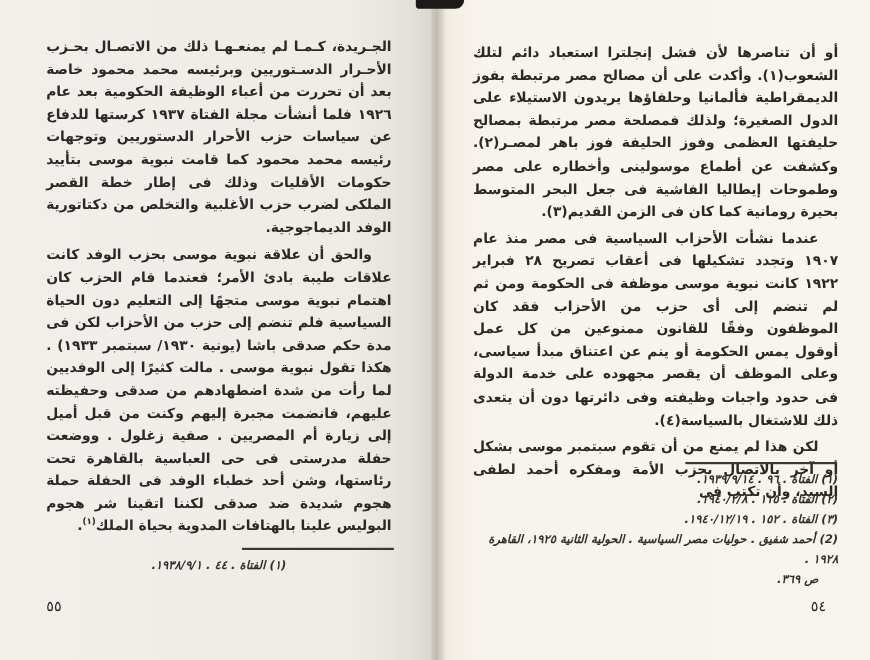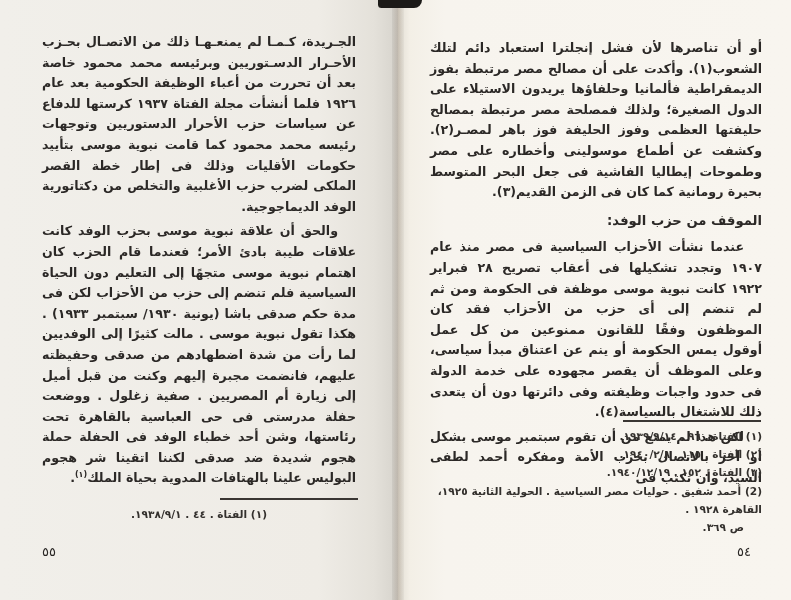--- a/index.html
+++ b/index.html
@@ -43,21 +43,21 @@
     .heading {
       margin: 8px 0 6px 0; font-weight: bold; font-size: 13.2px;
     }
     .rule {
       position: absolute; height: 1.5px; background: #3a3633;
     }
     .rule-left { left: 220px; top: 498px; width: 138px; }
     .rule-right { left: 618px; top: 420px; width: 138px; }
     .footnotes {
       position: absolute; direction: rtl; text-align: right;
-      font-size: 10.6px; line-height: 18.2px; color: #33302d; font-weight: bold;
+      font-size: 10.6px; line-height: 18.2px; color: #33302d; font-weight: bold; font-style: italic;
     }
     .fn-left { left: 40px; top: 505px; width: 318px; text-align: center; }
     .fn-right { left: 424px; top: 427px; width: 332px; }
     .fn-item { margin: 0; }
     .fn-cont { padding-right: 18px; }
     .page-num {
       position: absolute; font-size: 13px; font-weight: normal; color: #2b2826;
     }
     .pn-left { left: 42px; top: 544px; }
     .pn-right { left: 732px; top: 544px; }
@@ -75,21 +75,20 @@
     <div class="rule rule-left"></div>
     <div class="footnotes fn-left">
       <p class="fn-item">(١) الفتاة . ٤٤ . ١٩٣٨/٩/١.</p>
     </div>
     <div class="page-num pn-left">٥٥</div>
   </div>
 
   <div class="page page-right">
     <div class="text-block right-text" style="left:32px;">
       <p class="para">أو أن تناصرها لأن فشل إنجلترا استعباد دائم لتلك الشعوب(١). وأكدت على أن مصالح مصر مرتبطة بفوز الديمقراطية فألمانيا وحلفاؤها يريدون الاستيلاء على الدول الصغيرة؛ ولذلك فمصلحة مصر مرتبطة بمصالح حليفتها العظمى وفوز الحليفة فوز باهر لمصـر(٢). وكشفت عن أطماع موسولينى وأخطاره على مصر وطموحات إيطاليا الفاشية فى جعل البحر المتوسط بحيرة رومانية كما كان فى الزمن القديم(٣).</p>
-      <p class="heading">الموقف من حزب الوفد:</p>
       <p class="para indent">عندما نشأت الأحزاب السياسية فى مصر منذ عام ١٩٠٧ وتجدد تشكيلها فى أعقاب تصريح ٢٨ فبراير ١٩٢٢ كانت نبوية موسى موظفة فى الحكومة ومن ثم لم تنضم إلى أى حزب من الأحزاب فقد كان الموظفون وفقًا للقانون ممنوعين من كل عمل أوقول يمس الحكومة أو ينم عن اعتناق مبدأ سياسى، وعلى الموظف أن يقصر مجهوده على خدمة الدولة فى حدود واجبات وظيفته وفى دائرتها دون أن يتعدى ذلك للاشتغال بالسياسة(٤).</p>
       <p class="para indent">لكن هذا لم يمنع من أن تقوم سبتمبر موسى بشكل أو آخر بالاتصال بحزب الأمة ومفكره أحمد لطفى السيد، وأن تكتب فى</p>
     </div>
     <div class="rule rule-right" style="left:225px;"></div>
     <div class="footnotes fn-right" style="left:32px;">
       <p class="fn-item">(١) الفتاة . ٩٦ . ١٩٣٩/٩/١٤.</p>
       <p class="fn-item">(٢) الفتاة . ١١٥ . ١٩٤٠/٢/٨.</p>
       <p class="fn-item">(٣) الفتاة . ١٥٢ . ١٩٤٠/١٢/١٩.</p>
       <p class="fn-item">(2) أحمد شفيق . حوليات مصر السياسية . الحولية الثانية ١٩٢٥، القاهرة ١٩٢٨ .</p>
       <p class="fn-item fn-cont">ص ٣٦٩.</p>

